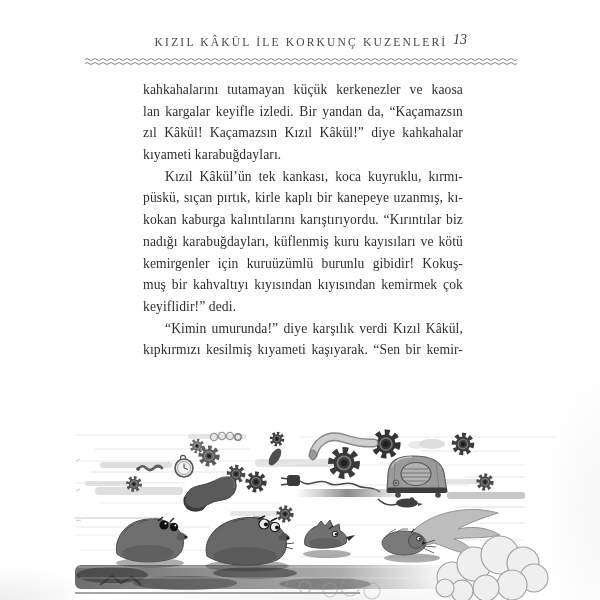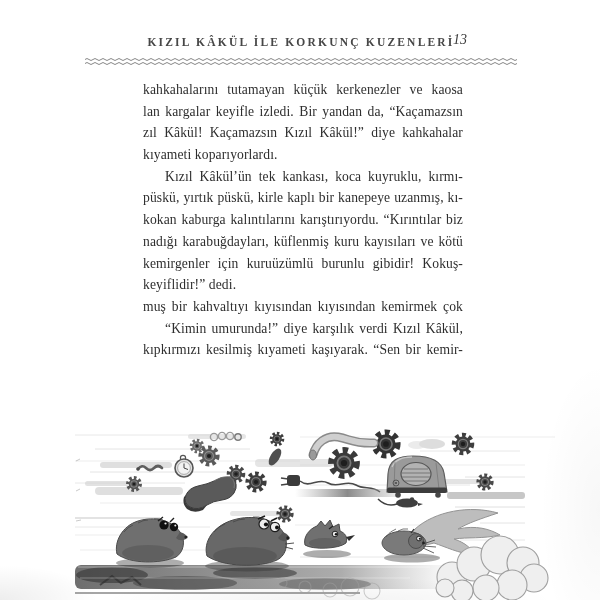--- a/index.html
+++ b/index.html
@@ -10,21 +10,21 @@
   .corner-shade{
     position:absolute;inset:0;pointer-events:none;
     background:
       radial-gradient(140px 50px at 0% 100%, rgba(0,0,0,0.07), transparent 70%),
       radial-gradient(300px 30px at 55% 100%, rgba(0,0,0,0.05), transparent 75%),
       radial-gradient(80px 200px at 100% 85%, rgba(0,0,0,0.03), transparent 75%);
   }
   .header{position:absolute;top:36px;left:85px;width:432px;height:22px;}
   .header-title{
     text-align:center;font-size:11.5px;letter-spacing:2.2px;color:#474747;
-    font-weight:bold;
+    font-weight:normal;
   }
   .page-num{
     position:absolute;right:50px;top:-4px;font-style:italic;font-size:14px;color:#3a3a3a;
   }
   .divider{position:absolute;top:57px;left:85px;}
   .text-block{position:absolute;top:79px;left:143px;width:320px;}
   .line{
     font-size:13.6px;line-height:21.7px;height:21.7px;overflow:hidden;color:#2e2e2e;
     text-align:justify;text-align-last:justify;letter-spacing:0.1px;
   }
@@ -50,28 +50,28 @@
         <path d="M0 6.5 Q2 4.5 4 6.5 T8 6.5" fill="none" stroke="#787878" stroke-width="0.9"></path>
       </pattern>
     </defs>
     <rect width="432" height="9" fill="url(#wavep)"></rect>
   </svg>
 
   <div class="text-block">
     <div class="line">kahkahalarını tutamayan küçük kerkenezler ve kaosa bayı-</div>
     <div class="line">lan kargalar keyifle izledi. Bir yandan da, “Kaçamazsın Kı-</div>
     <div class="line">zıl Kâkül! Kaçamazsın Kızıl Kâkül!” diye kahkahalar atarak</div>
-    <div class="line end">kıyameti koparıyorlardı.</div>
+    <div class="line end">kıyameti karabuğdayları.</div>
     <div class="line ind">Kızıl Kâkül’ün tek kankası, koca kuyruklu, kırmı-</div>
-    <div class="line">püskü, yırtık püskü, kirle kaplı bir kanepeye uzanmış, kı-</div>
+    <div class="line">püskü, sıçan pırtık, kirle kaplı bir kanepeye uzanmış, kı-</div>
     <div class="line">kokan kaburga kalıntılarını karıştırıyordu. “Kırıntılar biz</div>
     <div class="line">nadığı karabuğdayları, küflenmiş kuru kayısıları ve kötü</div>
     <div class="line">kemirgenler için kuruüzümlü burunlu gibidir! Kokuş-</div>
+    <div class="line">muş bir kahvaltıyı kıyısından kıyısından kemirmek çok</div>
     <div class="line end">keyiflidir!” dedi.</div>
-    <div class="line">muş bir kahvaltıyı kıyısından kıyısından kemirmek çok</div>
     <div class="line ind">“Kimin umurunda!” diye karşılık verdi Kızıl Kâkül,</div>
     <div class="line">kıpkırmızı kesilmiş kıyameti kaşıyarak. “Sen bir kemir-</div>
   </div>
 
   <svg class="illus" width="600" height="185" viewBox="0 0 600 185">
     <defs>
       <g id="gear">
         <circle r="10.5" fill="none" stroke="currentColor" stroke-width="5.5" stroke-dasharray="4.4 3.6"></circle>
         <circle r="8.8" fill="currentColor"></circle>
         <circle r="5.5" fill="none" stroke="rgba(255,255,255,0.32)" stroke-width="1.5"></circle>

